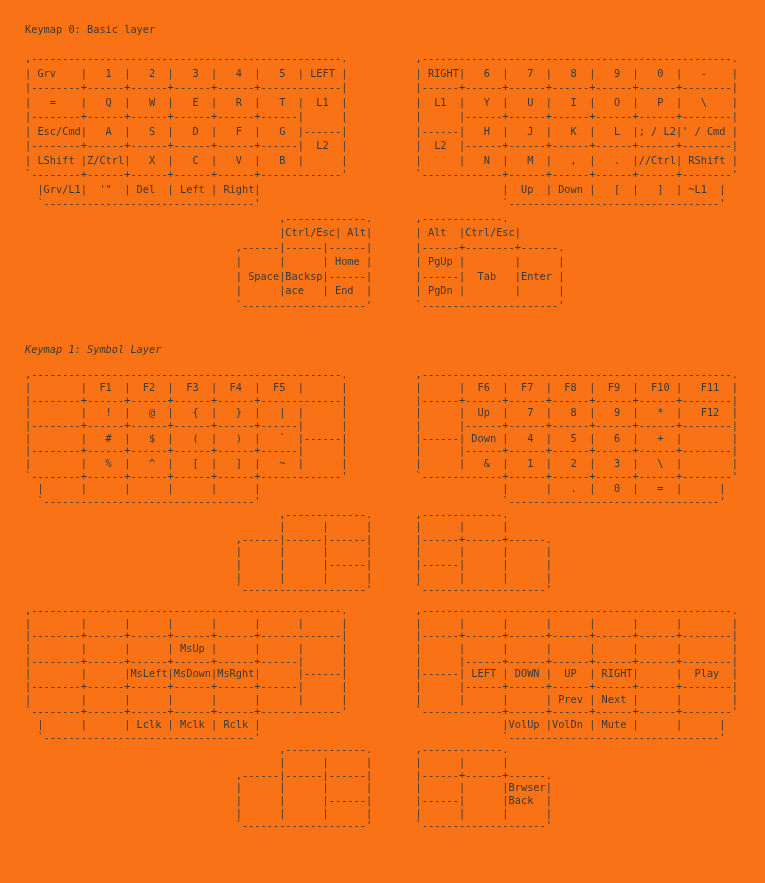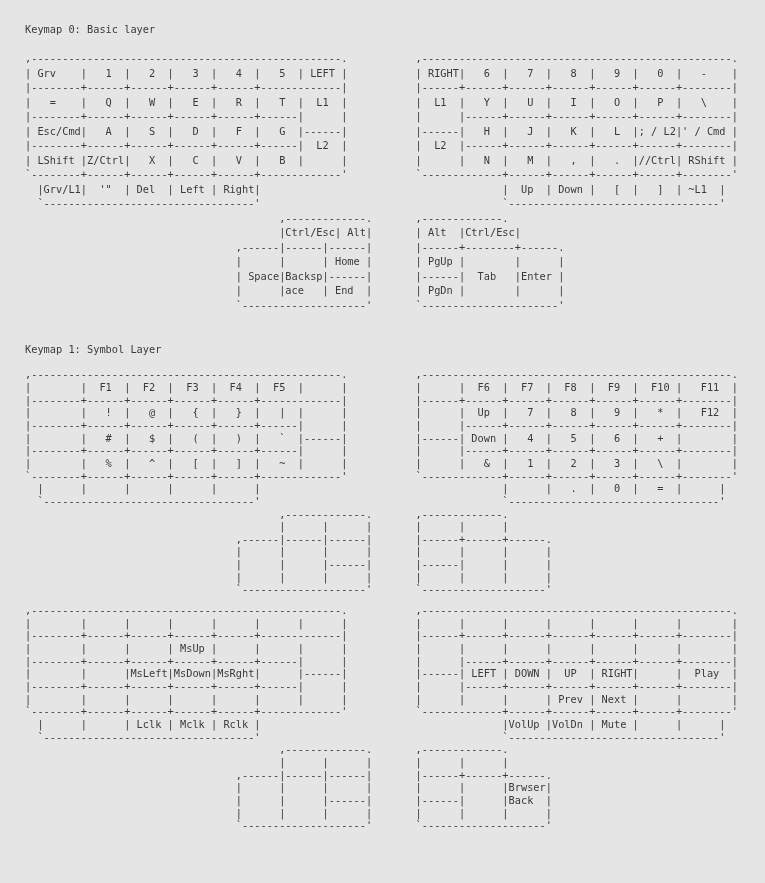--- a/index.html
+++ b/index.html
@@ -11,21 +11,21 @@
     width: 765px;
     height: 883px;
     overflow: hidden;
   }
   .doc {
     box-sizing: border-box;
     width: 765px;
     height: 883px;
     padding: 22px 0 0 25px;
     color: #3a3a3a;
-    background: #e5e5e5;
+    background: #f97316;
   }
   .keymap-section {
     display: block;
   }
   .keymap-title {
     font-family: "DejaVu Sans Mono", "Liberation Mono", monospace;
     font-size: 10.3px;
     white-space: pre;
     color: #3a3a3a;
   }
@@ -34,21 +34,21 @@
     font-size: 10.3px;
     white-space: pre;
     margin: 0;
     color: #3a3a3a;
   }
   
   .s0 .keymap-title { line-height: 14.5px; margin: 0 0 14.5px 0; }
   .s0 .art          { line-height: 14.5px; }
   .s0               { margin-bottom: 31px; }
 
-  .s1 .keymap-title { line-height: 12.65px; margin: 0 0 12.65px 0; }
+  .s1 .keymap-title { line-height: 12.65px; margin: 0 0 12.65px 0; font-style: italic; }
   .s1 .art          { line-height: 12.65px; }
   .s1               { margin-bottom: 8px; }
 
   .s2 .keymap-title { line-height: 12.65px; margin: 0 0 12.65px 0; }
   .s2 .art          { line-height: 12.65px; }
 </style>
 </head>
 <body>
 
 <div class="doc">

